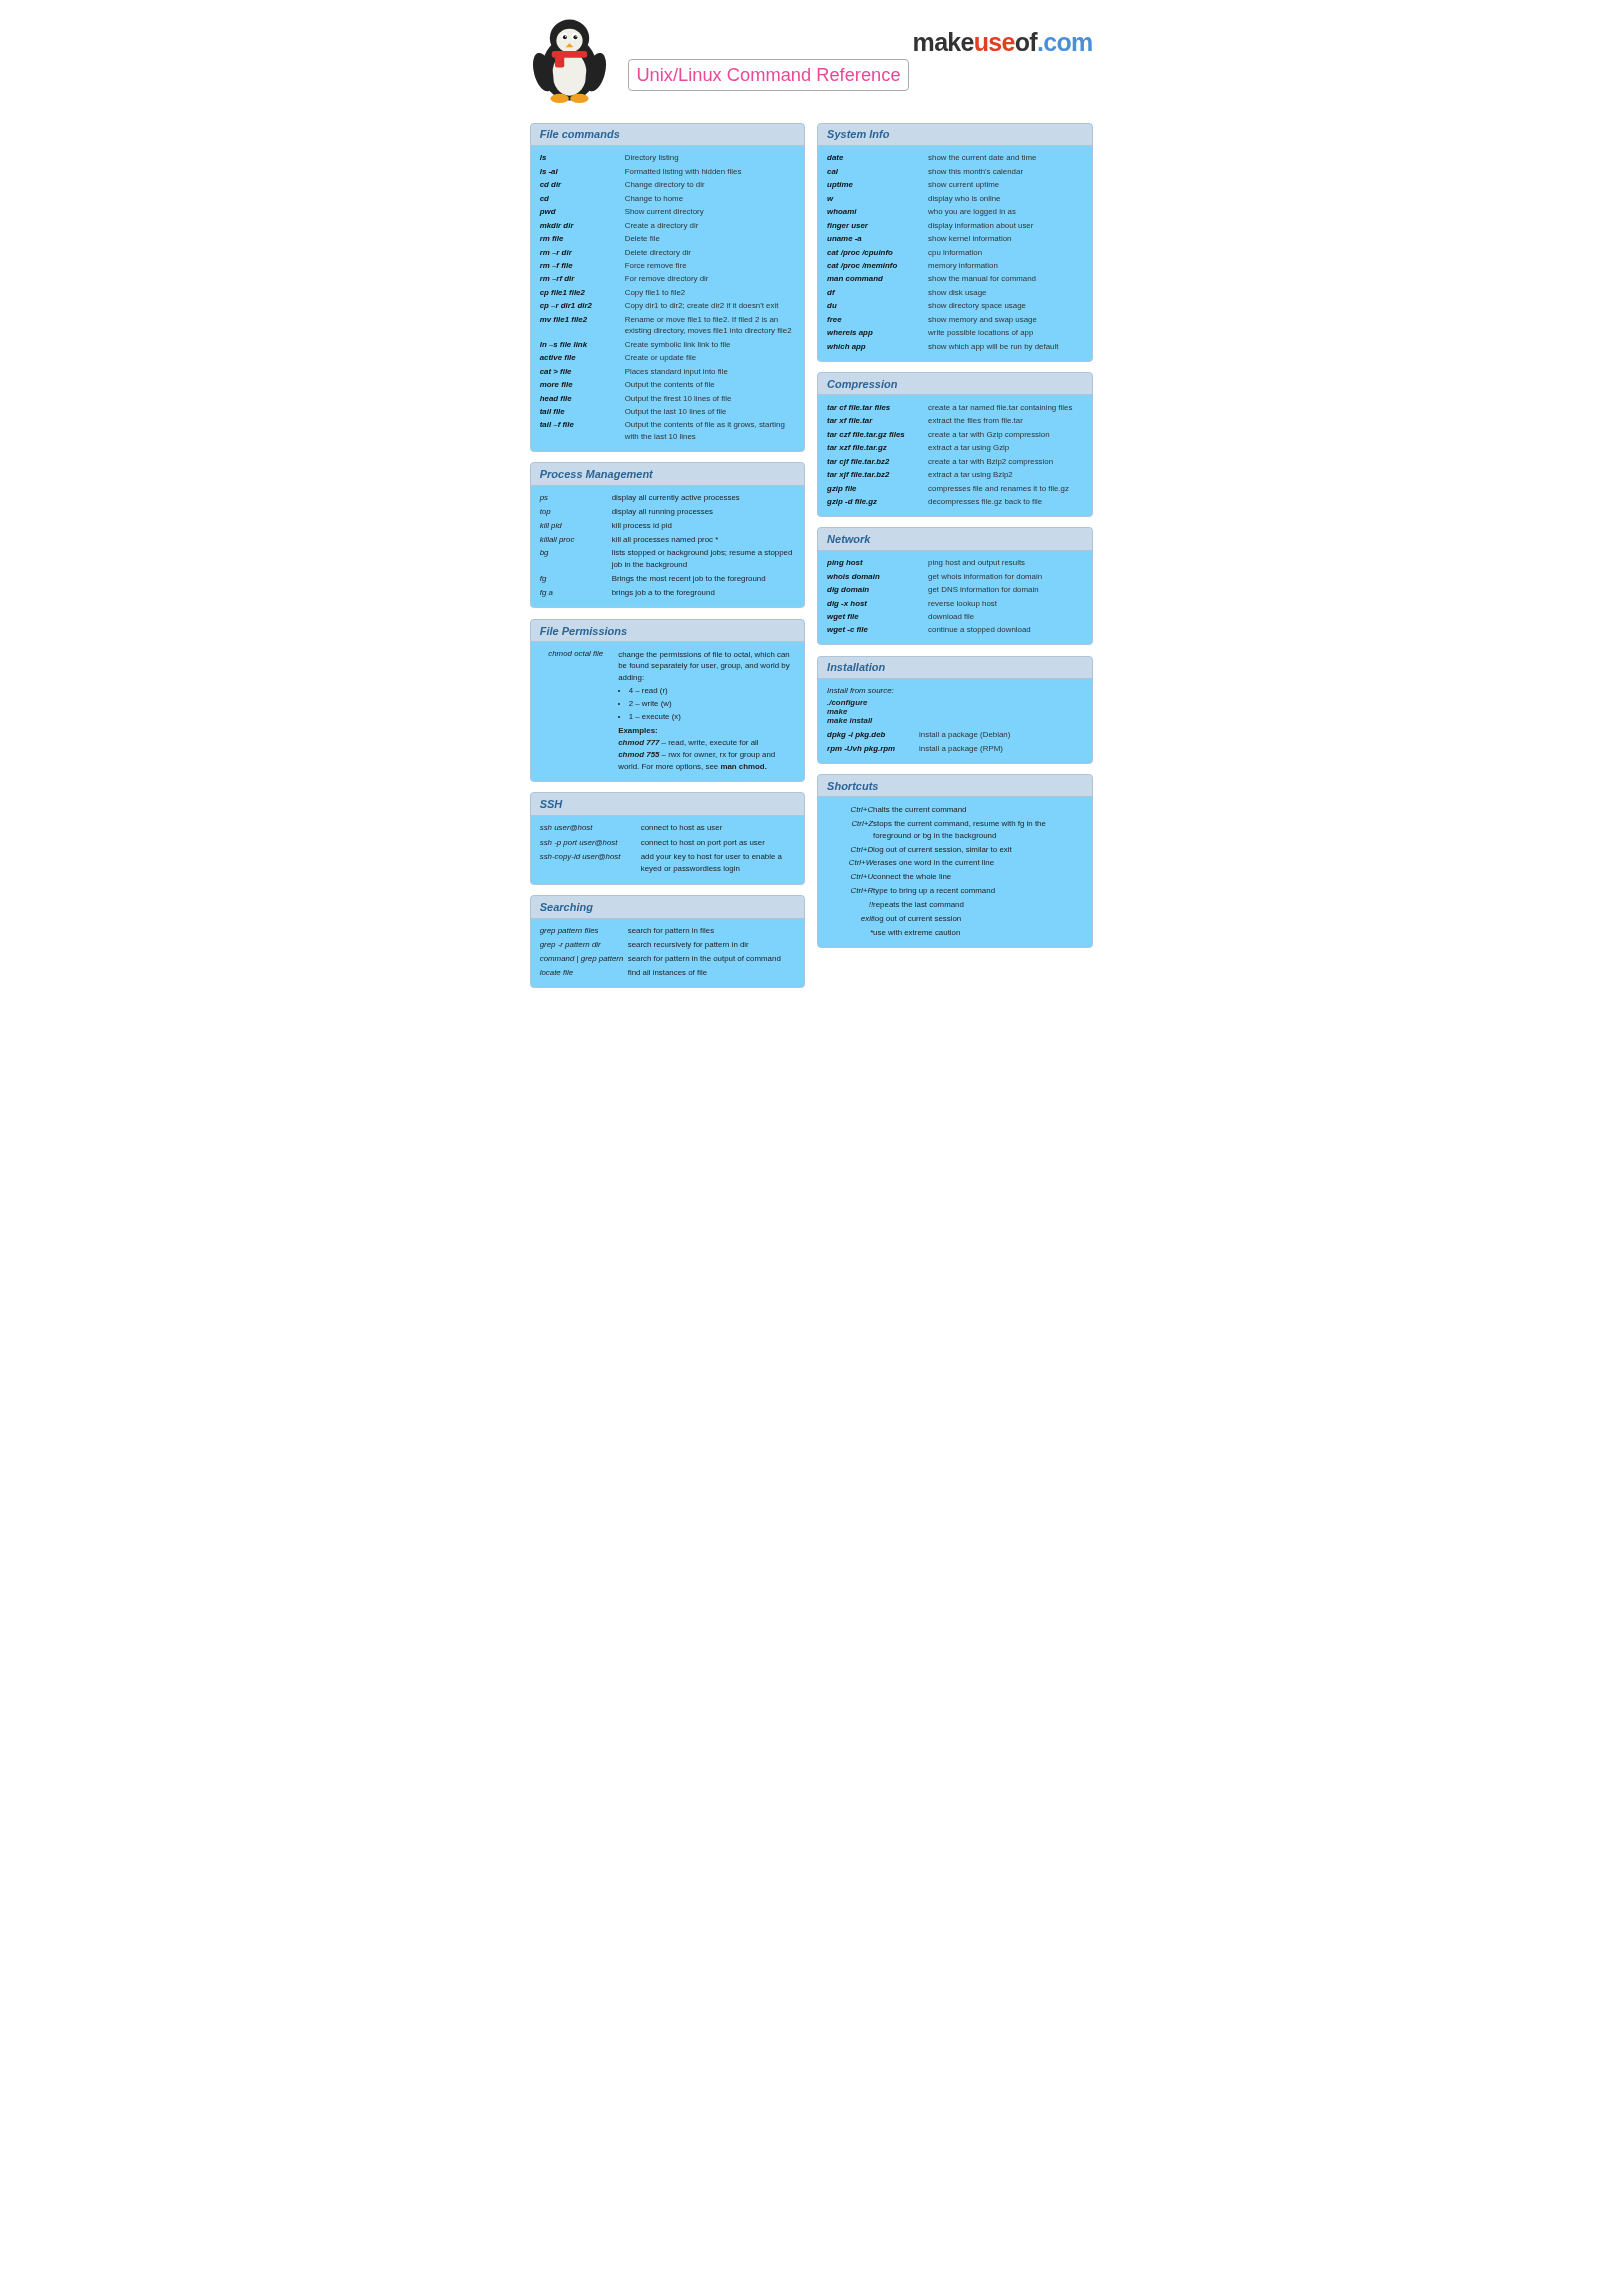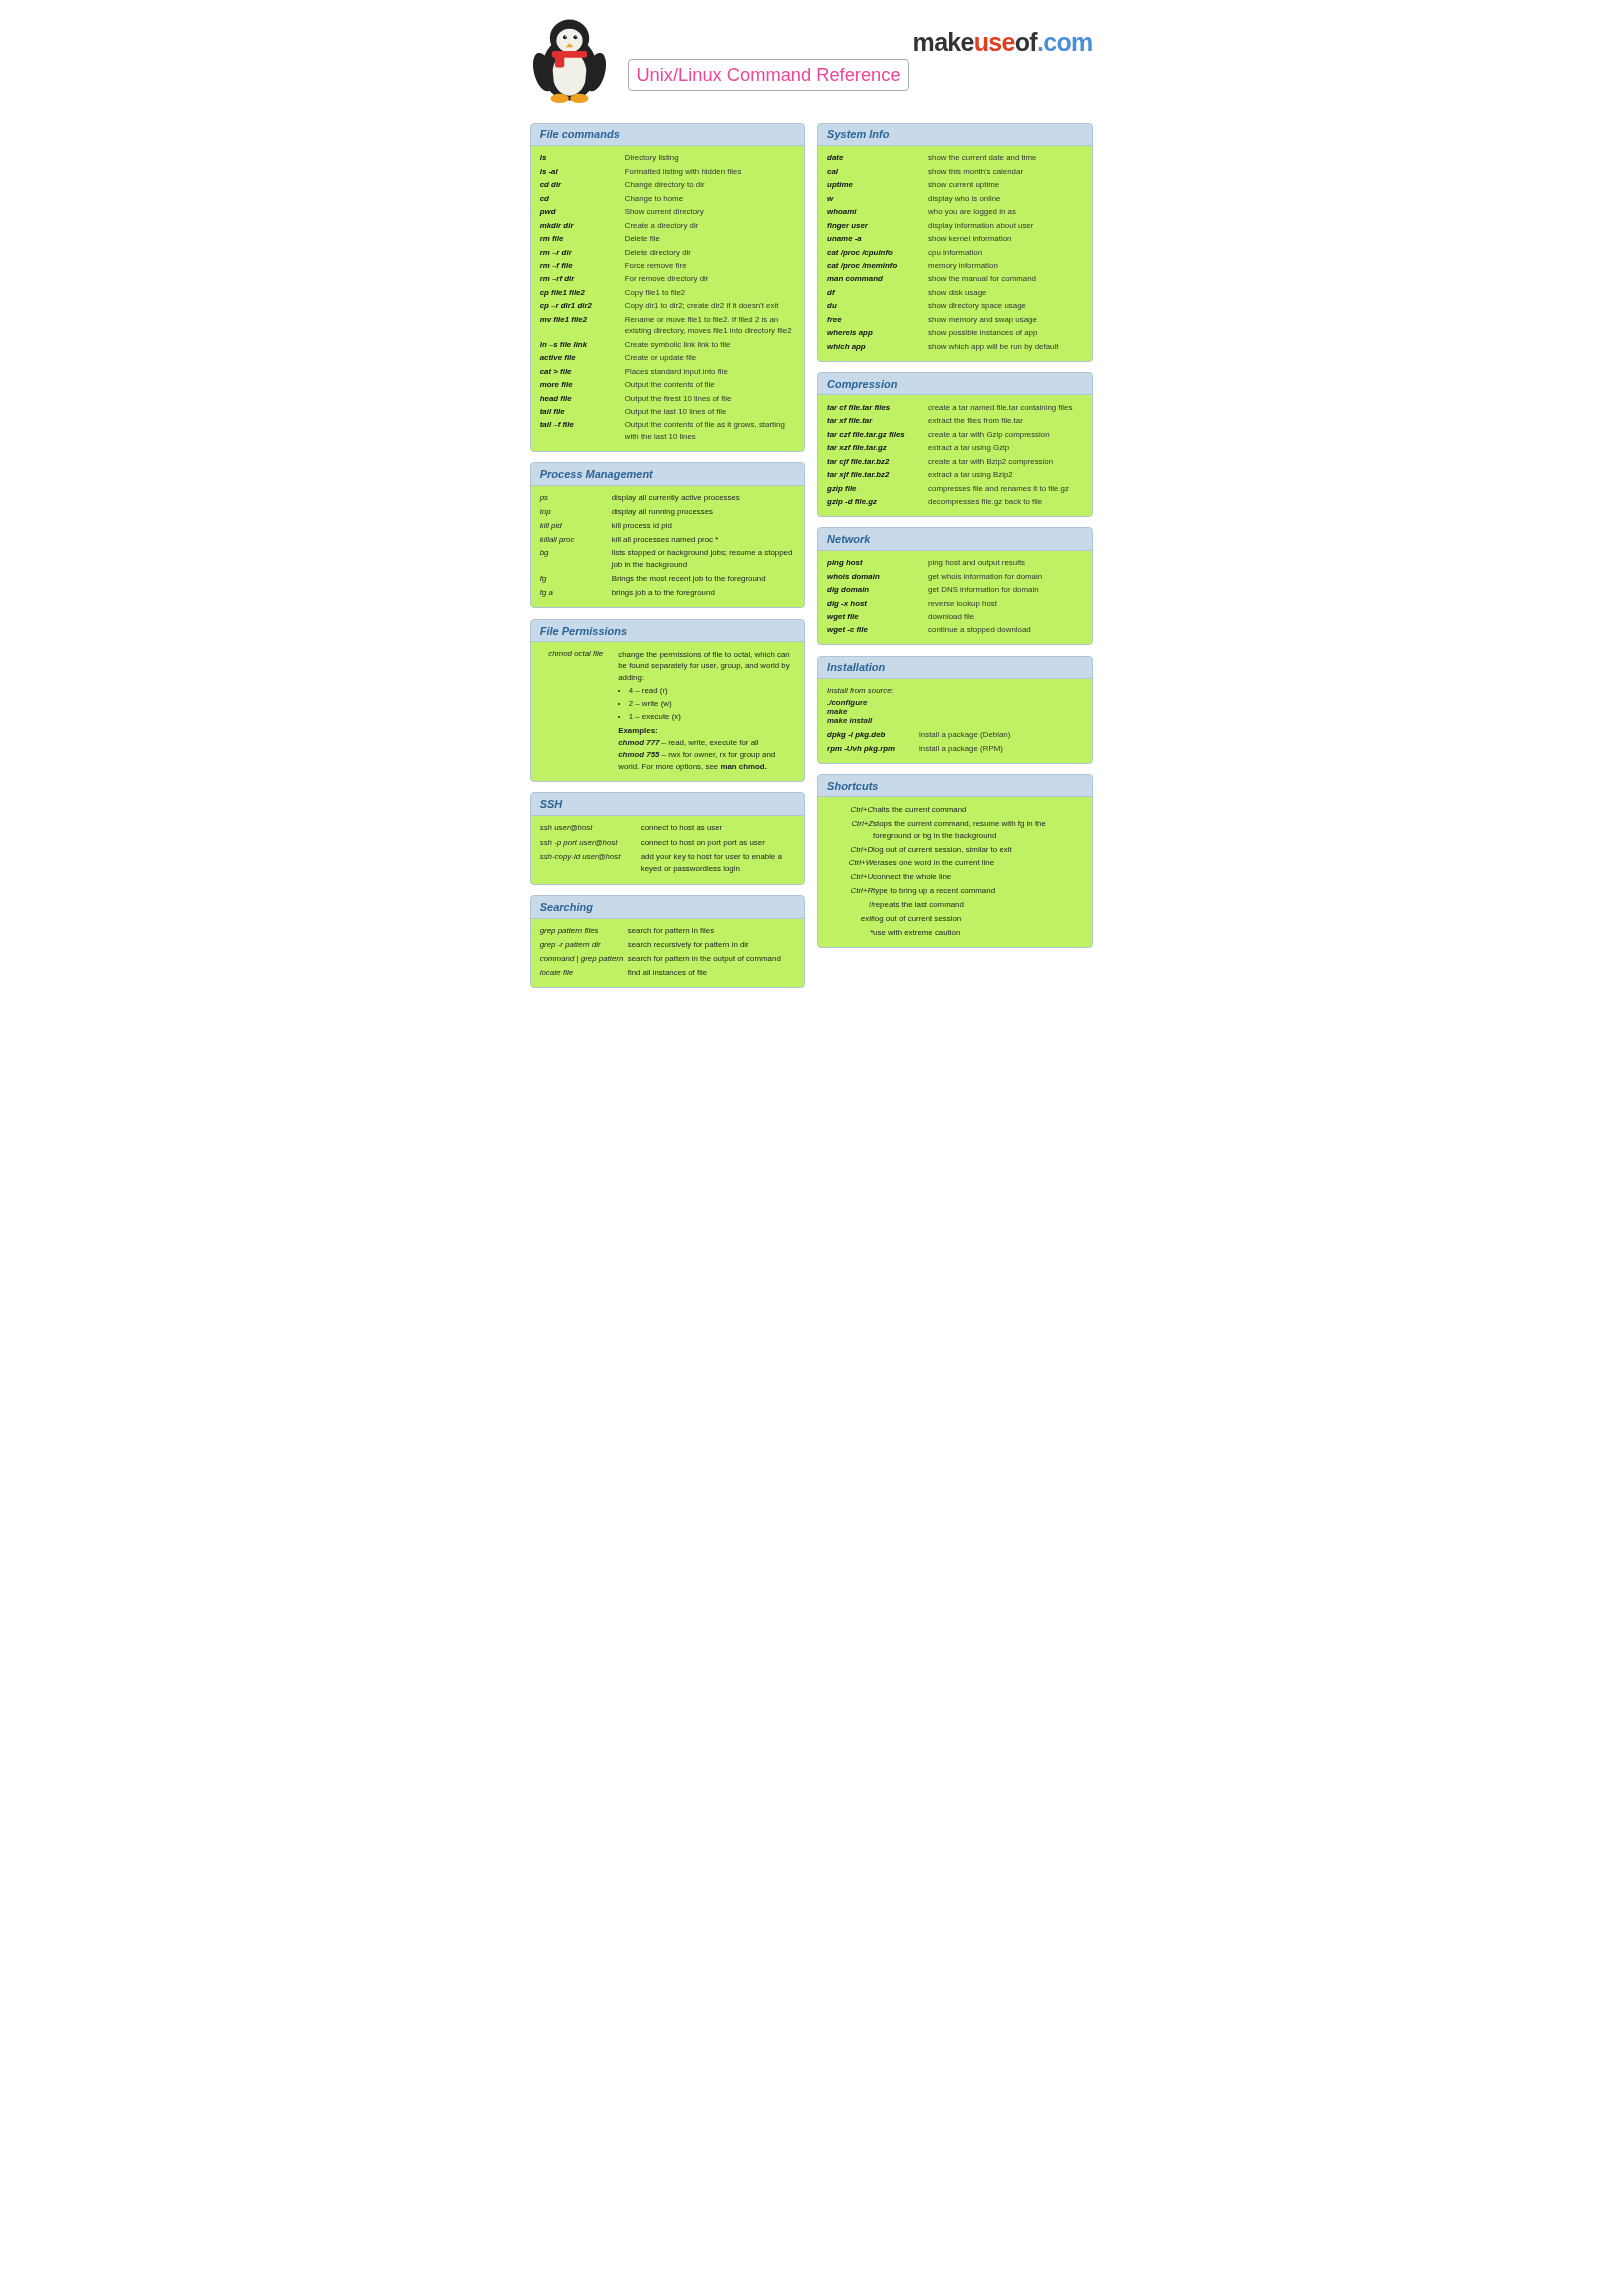--- a/index.html
+++ b/index.html
@@ -60,21 +60,21 @@
     }
     .col-left { flex: 1; }
     .col-right { flex: 1; }
 
     
     .section {
       border: 1px solid #b0c4d8;
       border-radius: 3.9px;
       margin-bottom: 10.5px;
       overflow: hidden;
-      background: #bef264;
+      background: #7dd3fc;
     }
     .section-header {
       background: #c8daea;
       border-bottom: 1px solid #b0c4d8;
       padding: 4.6px 9.2px;
       font-size: 11px;
       font-weight: bold;
       color: #2a6496;
       font-style: italic;
     }
@@ -471,21 +471,21 @@
         <div class="cmd-row">
             <span class="cmd-name cmd-name-narrow">du</span>
             <span class="cmd-desc">show directory space usage</span>
           </div>
         <div class="cmd-row">
             <span class="cmd-name cmd-name-narrow">free</span>
             <span class="cmd-desc">show memory and swap usage</span>
           </div>
         <div class="cmd-row">
             <span class="cmd-name cmd-name-narrow">whereis app</span>
-            <span class="cmd-desc">show possible instances of app</span>
+            <span class="cmd-desc">write possible locations of app</span>
           </div>
         <div class="cmd-row">
             <span class="cmd-name cmd-name-narrow">which app</span>
             <span class="cmd-desc">show which app will be run by default</span>
           </div>
       </div>
     </div>
 
     <div class="section">
       <div class="section-header">Compression</div>

